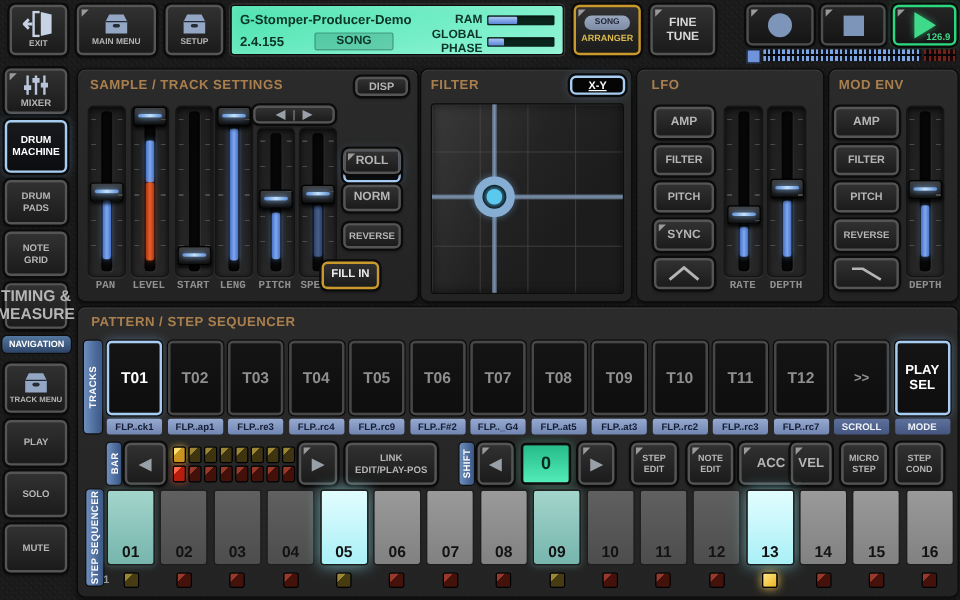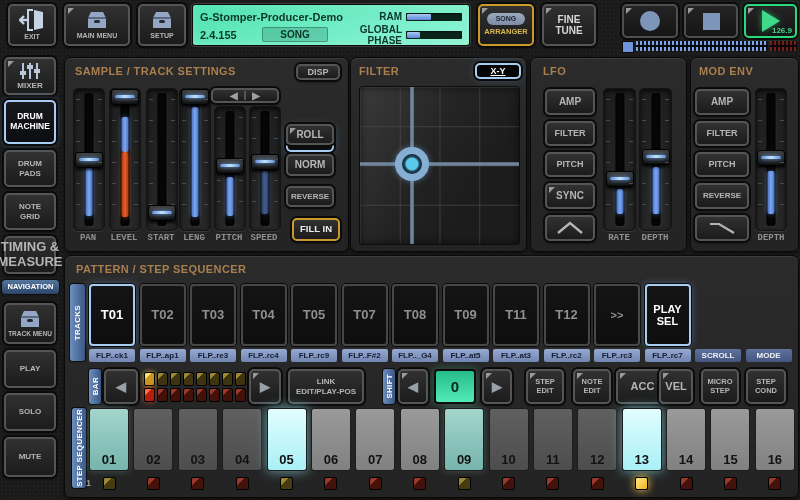--- a/index.html
+++ b/index.html
@@ -301,21 +301,21 @@
     <div class="sl-label" style="left:42px;top:175px;width:34px;">LEVEL</div>
     <div class="sl-label" style="left:79px;top:175px;width:34px;">START</div>
     <div class="sl-label" style="left:112px;top:175px;width:34px;">LENG</div>
     <div class="sl-label" style="left:147px;top:175px;width:34px;">PITCH</div>
     <div class="sl-label" style="left:182px;top:175px;width:34px;">SPEED</div>
 
     <div class="btn selected" style="left:221px;top:31px;width:48px;height:26px;font-size:11px;margin-top:37px;"><span>SHUFF</span></div>
     <div class="btn cm" style="left:221px;top:66px;width:48px;height:21px;font-size:10px;"><span>ROLL</span></div>
     <div class="btn" style="left:221px;top:96px;width:48px;height:22px;font-size:10px;"><span>NORM</span></div>
     <div class="btn" style="left:221px;top:128px;width:48px;height:21px;font-size:8px;"><span>REVERSE</span></div>
-    <div class="btn gold" style="left:227px;top:160px;width:48px;height:23px;font-size:9.5px;"><span>FILL IN</span></div>
+    <div class="btn gold" style="left:203px;top:160px;width:48px;height:23px;font-size:9.5px;"><span>FILL IN</span></div>
   </div>
 
   <div class="panel" style="left:350px;top:57px;width:175px;height:193px;">
     <div class="ptitle" style="left:8px;top:7px;">FILTER</div>
     <div class="btn selected" style="right:5px;top:5px;width:46px;height:16px;font-size:9px;position:absolute;left:auto;background:#050505;">
       <span style="text-decoration:underline;">X-Y</span>
     </div>
     <div class="xypad" style="--px: 33%; --py: 49%;">
       <div class="xh"></div>
       <div class="xv"></div>
@@ -375,23 +375,25 @@
     <div class="vstrip" style="left:5px;top:28px;width:15px;height:77px;">
       <span>TRACKS</span>
     </div>
 
     <div class="abs" style="left:24px;top:28px;display:flex;gap:4.5px;">
       <div class="trk selected"><span>T01</span></div>
       <div class="trk"><span>T02</span></div>
       <div class="trk"><span>T03</span></div>
       <div class="trk"><span>T04</span></div>
       <div class="trk"><span>T05</span></div>
+      <div class="trk"><span>T06</span></div>
       <div class="trk"><span>T07</span></div>
       <div class="trk"><span>T08</span></div>
       <div class="trk"><span>T09</span></div>
+      <div class="trk"><span>T10</span></div>
       <div class="trk"><span>T11</span></div>
       <div class="trk"><span>T12</span></div>
       <div class="trk" style="font-size:11px;"><span>&gt;&gt;</span></div>
       <div class="trk selected" style="font-size:11px;"><span>PLAY
 SEL</span></div>
     </div>
 
     <div class="abs" style="left:24px;top:93px;display:flex;gap:4.5px;">
       <div class="pill">FLP..ck1</div>
       <div class="pill">FLP..ap1</div>

